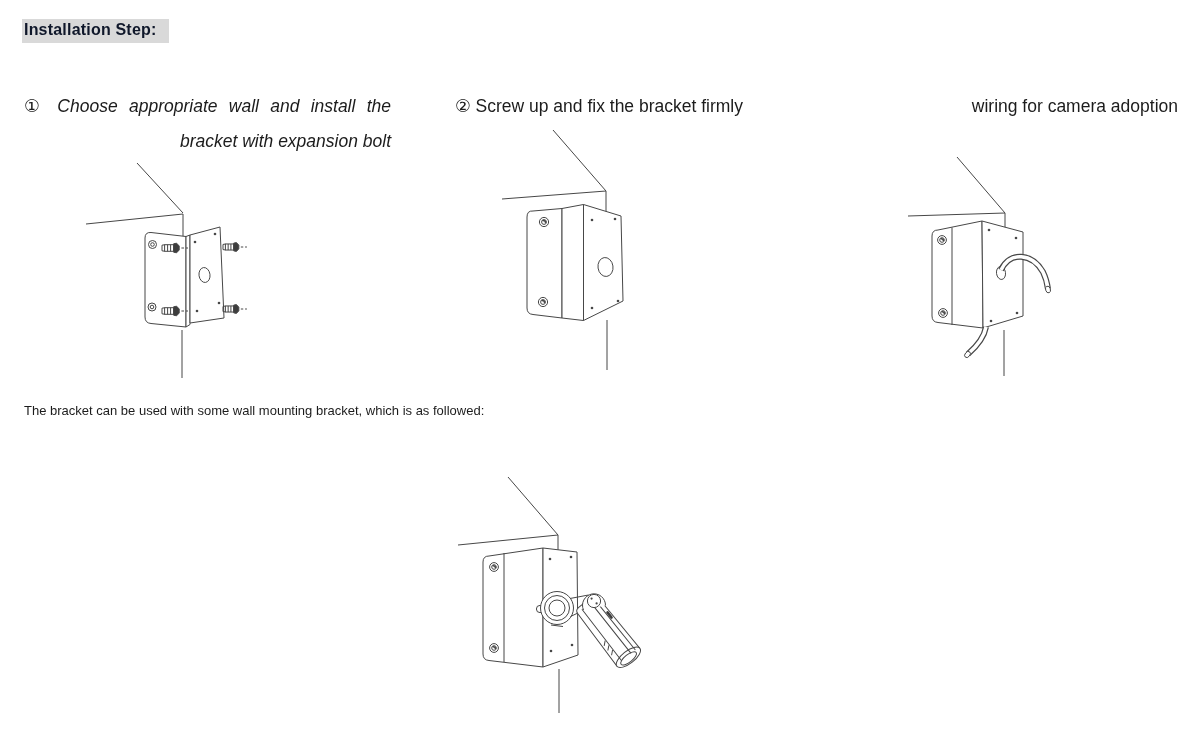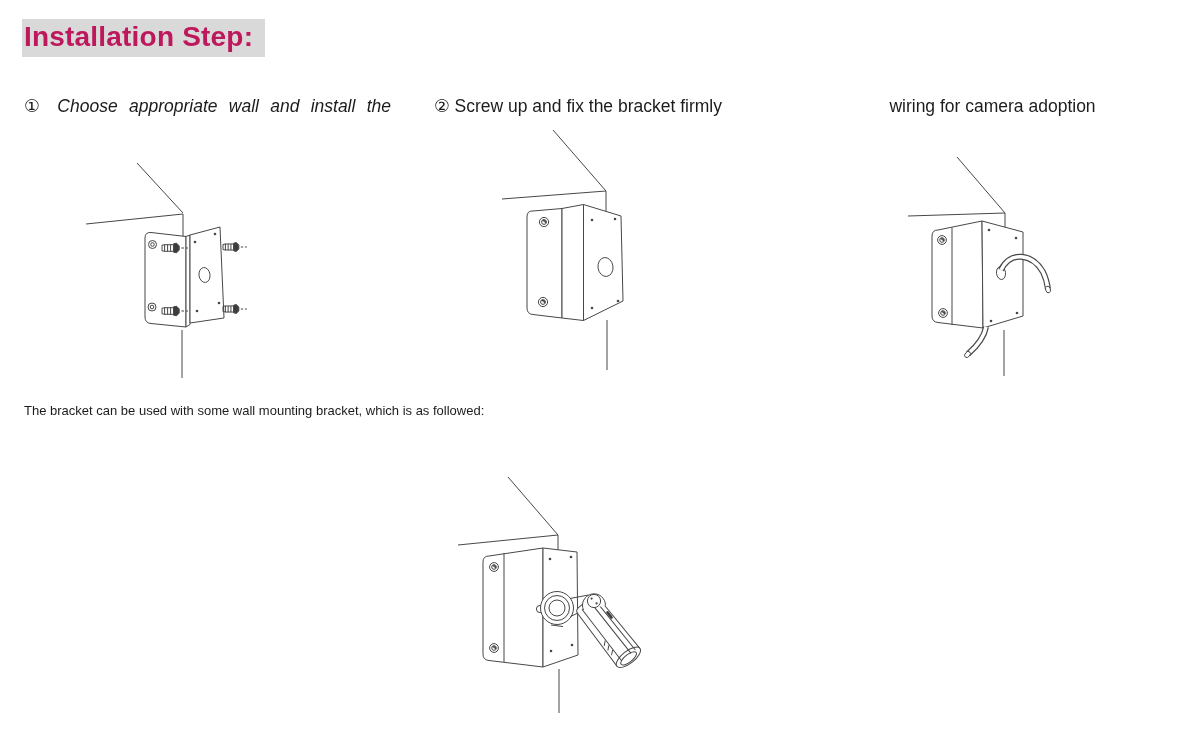--- a/index.html
+++ b/index.html
@@ -5,39 +5,40 @@
   html,body{margin:0;padding:0;background:#ffffff;}
   body{
     width:1200px;height:737px;position:relative;overflow:hidden;
     font-family:"Liberation Sans","DejaVu Sans",sans-serif;
     color:#1c1c1c;
   }
   .abs{position:absolute;}
   .doc-title{
     left:22px;top:19px;
     background:#d9d9d9;
-    font-size:28px;font-weight:bold;
+    font-size:16px;font-weight:bold;
     padding:2px 12px 4px 2px;
     letter-spacing:0.2px;
-    color:#be185d;
+    color:#0f172a;
   }
   .step{font-size:17.5px;line-height:35px;}
   .step .jline{text-align:justify;text-align-last:justify;}
-  .step .lline{text-align:center;white-space:nowrap;}
+  .step .lline{text-align:right;white-space:nowrap;}
   .note{font-size:13px;left:24px;top:403px;white-space:nowrap;}
   .illus svg{display:block;}
   svg *{vector-effect:non-scaling-stroke;}
 </style>
 </head>
 <body>
 
 <div class="abs doc-title">Installation Step:</div>
 
 <div class="abs step" style="left:24px;top:89px;width:367px;font-style:italic;">
   <div class="jline">① Choose appropriate wall and install the</div>
+  <div class="lline">bracket with expansion bolt</div>
 </div>
 
 <div class="abs step" style="left:413px;top:89px;width:330px;">
   <div class="lline">② Screw up and fix the bracket firmly</div>
 </div>
 
 <div class="abs step" style="left:807px;top:89px;width:371px;">
   <div class="lline">wiring for camera adoption</div>
 </div>
 

